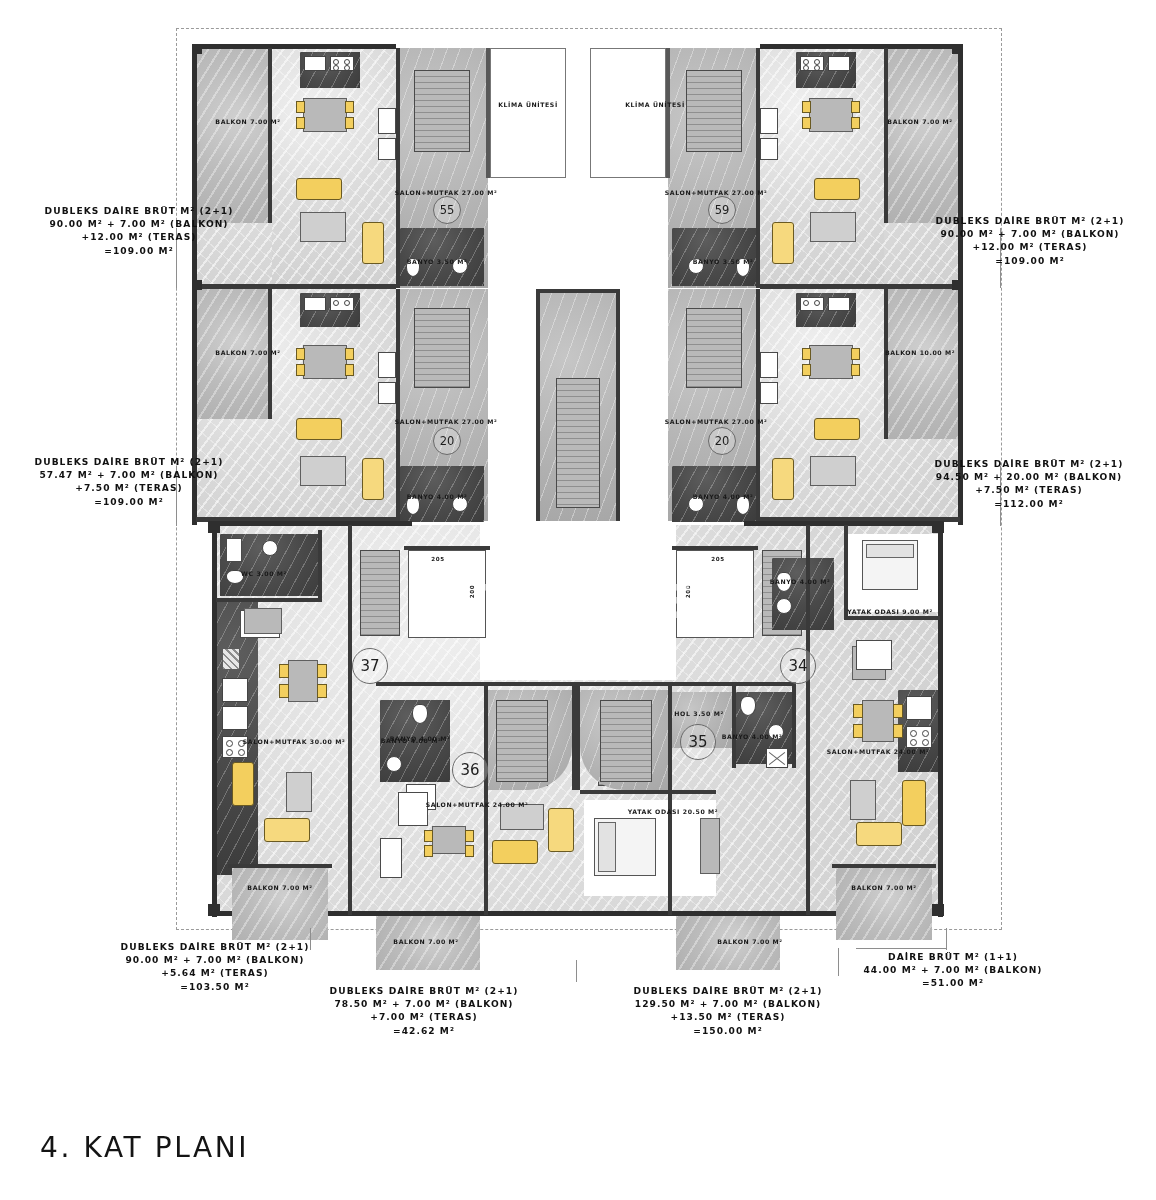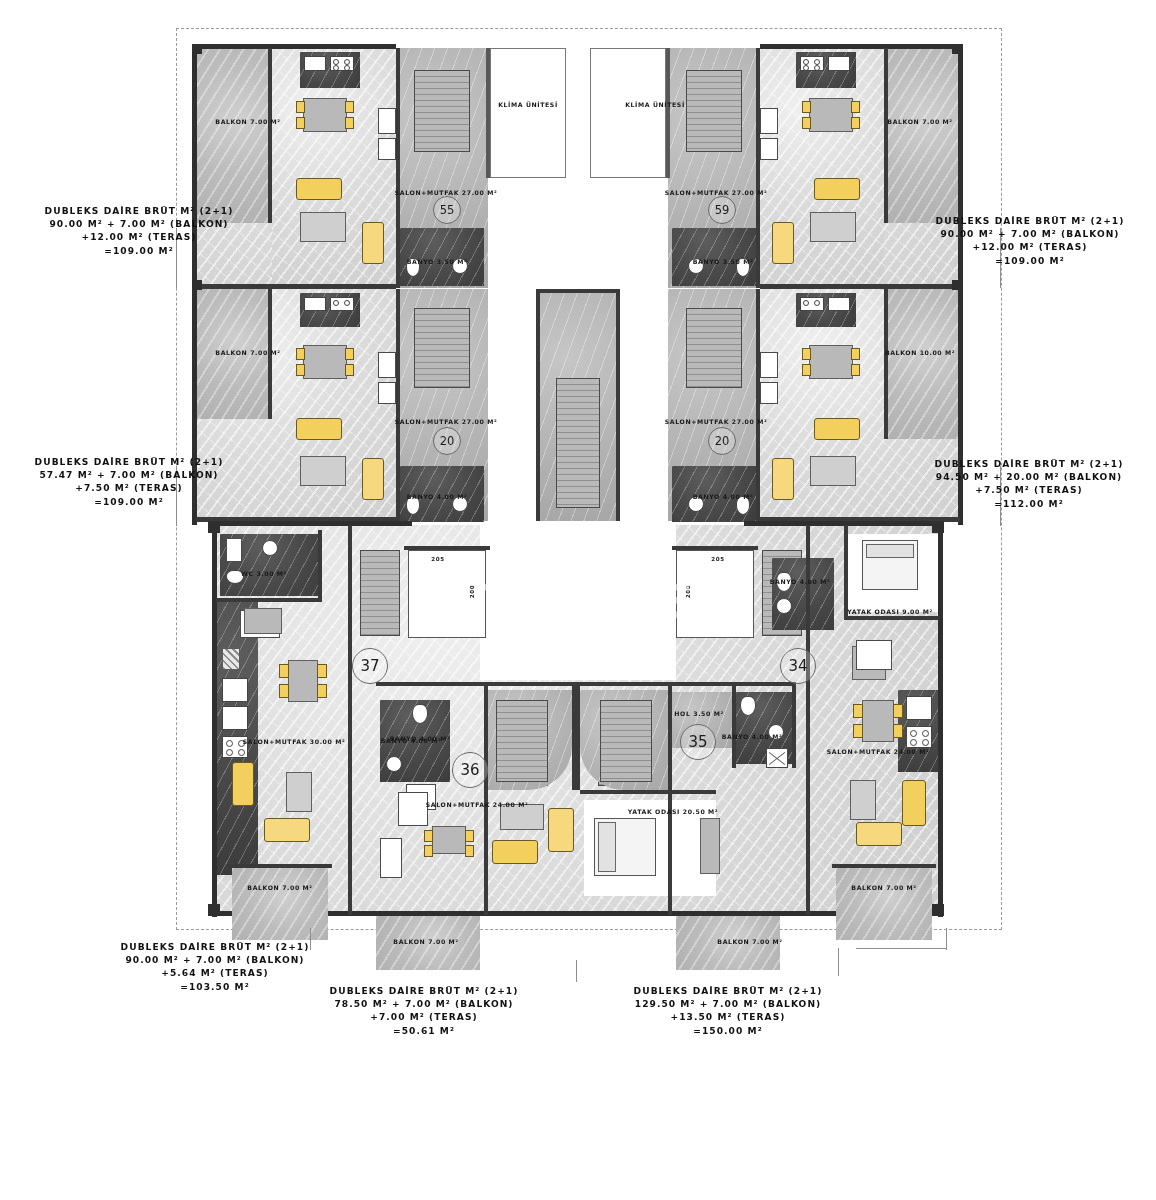--- a/index.html
+++ b/index.html
@@ -553,25 +553,31 @@
     <span>DUBLEKS DAİRE BRÜT M² (2+1)</span>
     <span>90.00 M² + 7.00 M² (BALKON)</span>
     <span>+5.64 M² (TERAS)</span>
     <span>=103.50 M²</span>
   </div>
 
   <div class="callout" style="left:297px;top:985px;width:254px;">
     <span>DUBLEKS DAİRE BRÜT M² (2+1)</span>
     <span>78.50 M² + 7.00 M² (BALKON)</span>
     <span>+7.00 M² (TERAS)</span>
-    <span>=50.61 M²</span>
+    <span>=42.62 M²</span>
   </div>
 
   <div class="callout" style="left:600px;top:985px;width:256px;">
     <span>DUBLEKS DAİRE BRÜT M² (2+1)</span>
     <span>129.50 M² + 7.00 M² (BALKON)</span>
     <span>+13.50 M² (TERAS)</span>
     <span>=150.00 M²</span>
   </div>
 
-
+  <div class="callout" style="left:838px;top:951px;width:230px;">
+    <span>DAİRE BRÜT M² (1+1)</span>
+    <span>44.00 M² + 7.00 M² (BALKON)</span>
+    <span>=51.00 M²</span>
+  </div>
+
+  <div class="title" style="left:40px;top:1131px;">4. KAT PLANI</div>
 
 </div>
 
 </body></html>

